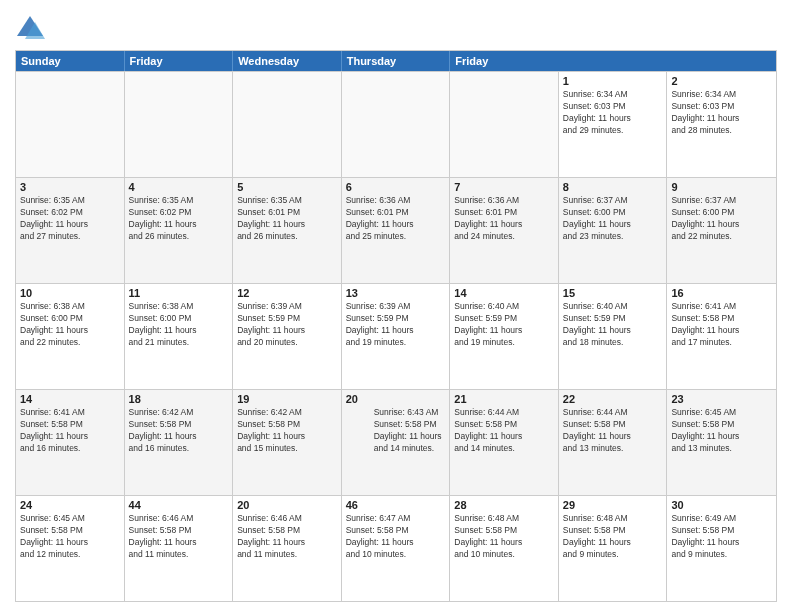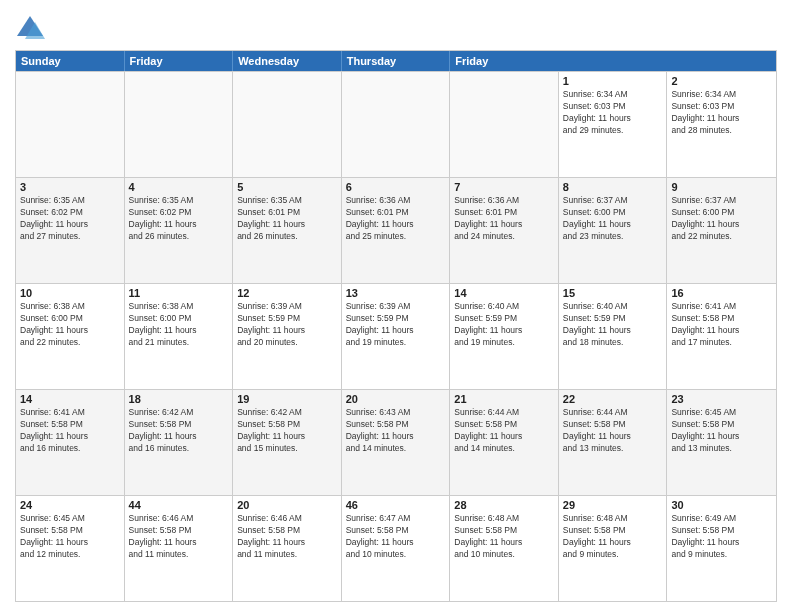--- a/index.html
+++ b/index.html
@@ -284,21 +284,21 @@
           </div>
           <div class="cal-cell alt">
             <div class="day-num">19</div>
             <div class="day-info" style="white-space: pre-line;">Sunrise: 6:42 AM
 Sunset: 5:58 PM
 Daylight: 11 hours
 and 15 minutes.</div>
           </div>
           <div class="cal-cell alt">
             <div class="day-num">20</div>
-            <div class="day-info" style="white-space: pre-line;">Sunrise: 6:43 AM
+            <div class="day-info" style="white-space: pre-line; margin-left: 28px;">Sunrise: 6:43 AM
 Sunset: 5:58 PM
 Daylight: 11 hours
 and 14 minutes.</div>
           </div>
           <div class="cal-cell alt">
             <div class="day-num">21</div>
             <div class="day-info" style="white-space: pre-line;">Sunrise: 6:44 AM
 Sunset: 5:58 PM
 Daylight: 11 hours
 and 14 minutes.</div>

